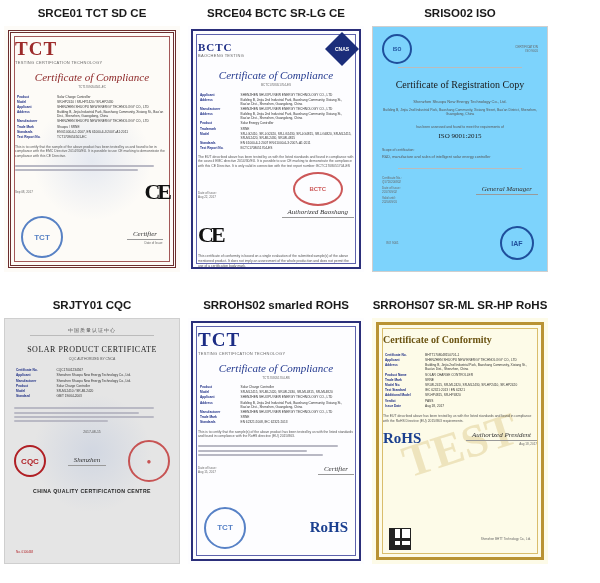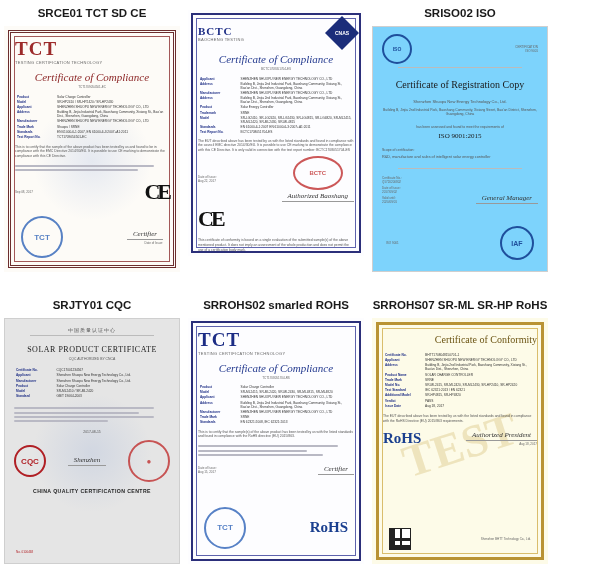--- a/index.html
+++ b/index.html
@@ -210,21 +210,21 @@
     font-family: "Liberation Serif", serif;
     font-style: italic;
     font-size: 7px;
     color: #333;
     border-bottom: 1px solid #999;
     padding: 0 6px 1px 6px;
   }
   .tiny { font-size: 3.4px; color: #555; line-height: 4.6px; }
   .tiny.center { text-align: center; }
   .micro { font-size: 3px; color: #666; line-height: 4px; }
-  .row { display: flex; }
+  .row { display: flex; align-items: center; }
   .between { justify-content: space-between; }
   .center { justify-content: center; }
   .vcenter { align-items: center; }
   .col { display: flex; flex-direction: column; }
 
   
   .c1 .sheet { background: #fdfbf7; }
   .c1 .inner { position: absolute; inset: 12px 11px 10px 11px; }
 
   
@@ -265,23 +265,23 @@
   
   .c5 .sheet { background: #fdfdff; }
   .c5 .inner { position: absolute; inset: 11px 10px 9px 10px; }
 
   
   .c6 .sheet { background: #fdfbe8; }
   .c6 .inner { position: absolute; inset: 12px 11px 10px 11px; }
   .gold-head {
     font-family: "Liberation Serif", serif;
     font-size: 10px;
-    font-weight: normal;
+    font-weight: bold;
     color: #6b5413;
-    text-align:right;
+    text-align:left;
   }
   .watermark {
     position:absolute; left:50%; top:52%;
     transform:translate(-50%,-50%) rotate(-18deg);
     font-family:"Liberation Serif", serif;
     font-size: 46px; font-weight:bold; color: rgba(200,170,80,.28);
     pointer-events:none;
   }
   .qr {
     width: 20px; height:20px;
@@ -378,20 +378,21 @@
               <div class="micro" style="margin-top:1px">Date of Issue:</div>
             </div>
           </div>
 
         </div>
       </div>
     </div>
   </div>
 
   <div class="cell c2">
+    <div class="cell-title">SRCE04 BCTC SR-LG CE</div>
     <div class="cert-wrap">
       <div class="sheet">
         <div class="border-blue"></div>
         <div class="inner col">
 
           <div class="row between vcenter">
             <div class="col">
               <div class="tct-logo" style="font-size:11px">BCTC</div>
               <div class="tct-sub">BAOCHENG TESTING</div>
             </div>

